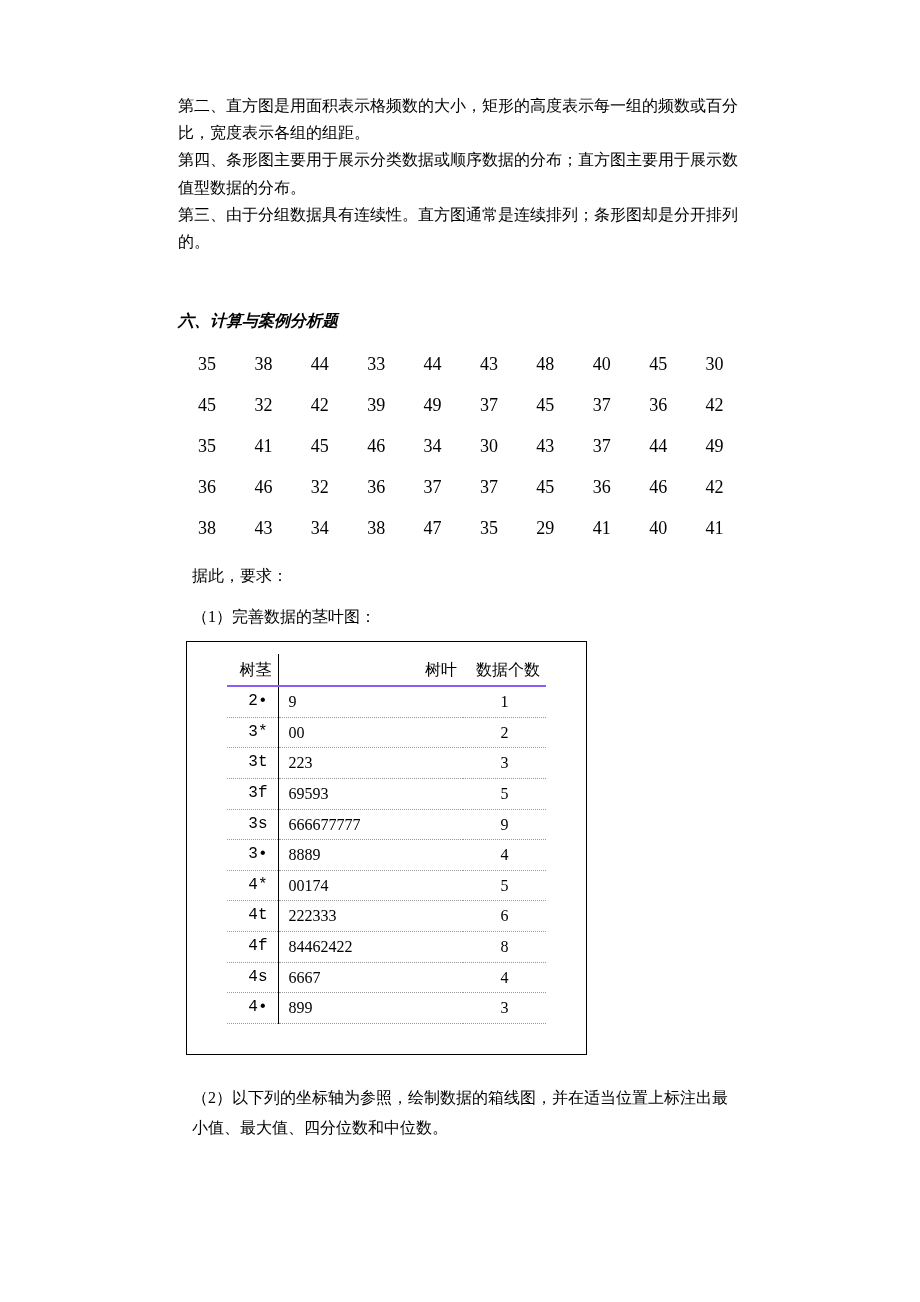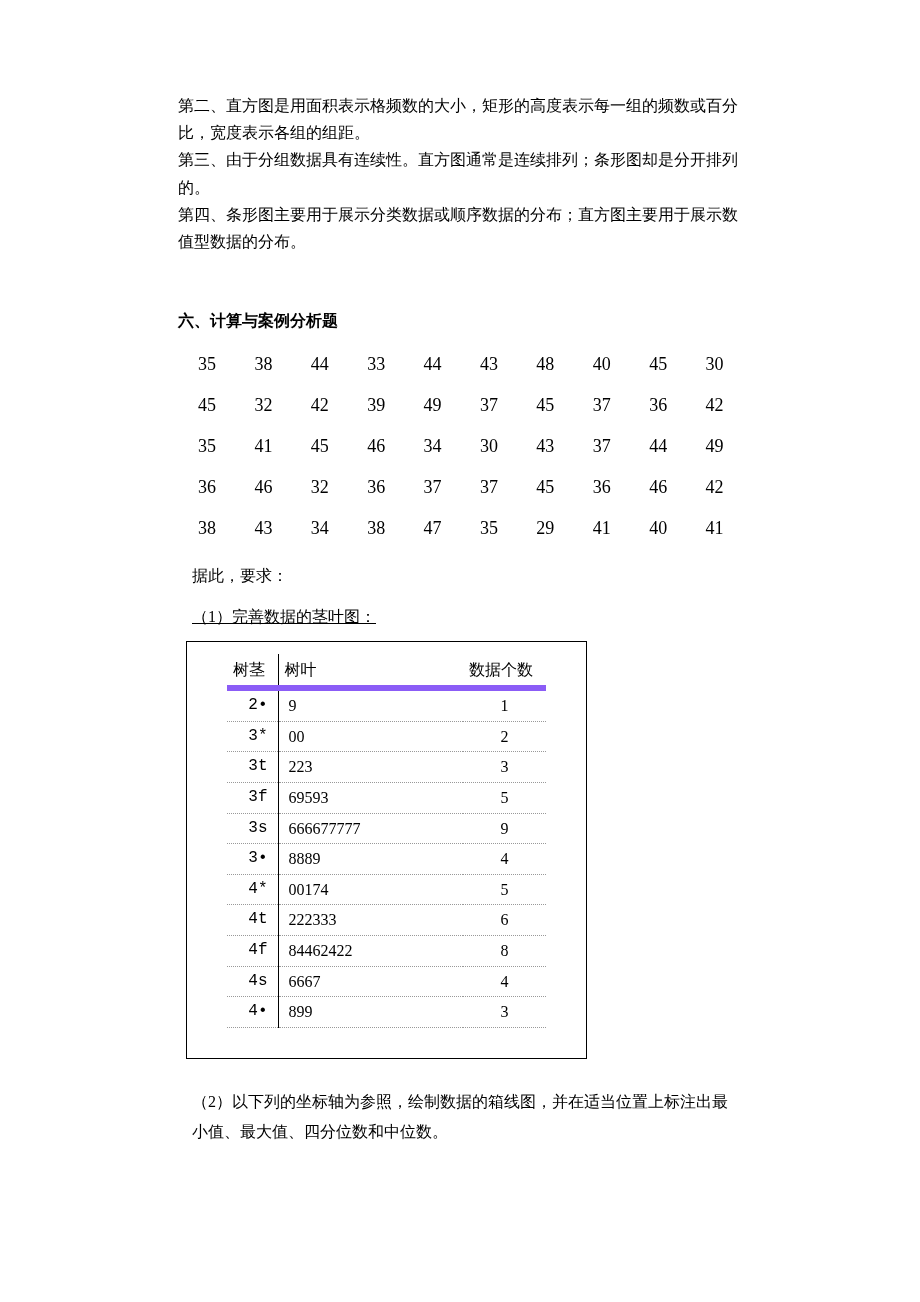--- a/index.html
+++ b/index.html
@@ -19,20 +19,21 @@
     margin: 12px auto;
   }
   .para {
     margin: 0;
     line-height: 1.7;
   }
   .section-title {
     font-weight: bold;
     margin-top: 52px;
     margin-bottom: 8px;
+    font-style: italic;
   }
   .question-line {
     margin-top: 4px;
     margin-bottom: 10px;
   }
   .data-table {
     border-collapse: collapse;
     width: 100%;
     margin-top: 10px;
     margin-bottom: 14px;
@@ -45,40 +46,39 @@
     padding-left: 20px;
   }
   .sub-prompt {
     margin-left: 14px;
     margin-top: 6px;
   }
   .sub-q {
     margin-left: 14px;
     margin-top: 14px;
     margin-bottom: 10px;
-    text-decoration: underline;
   }
   .stem-box {
     border: 1px solid #000000;
     margin-left: 8px;
     margin-right: 155px;
     padding: 12px 40px 30px 40px;
     margin-top: 8px;
   }
   .stem-table {
     border-collapse: collapse;
     width: 100%;
     font-family: "Times New Roman", "SimSun", serif;
     font-size: 16px;
   }
   .stem-table th {
     font-weight: normal;
-    text-align: left;
+    text-align: right;
     padding: 3px 6px;
-    border-bottom: 6px solid #8b5cf6;
+    border-bottom: 2px solid #8b5cf6;
     font-family: "SimSun", "Songti SC", serif;
   }
   .stem-table td {
     padding: 2px 6px;
     text-align: left;
     border-bottom: 1px dotted #999;
   }
   .stem-table td.stem {
     text-align: right;
     padding-right: 10px;
@@ -102,22 +102,22 @@
     margin-top: 28px;
     line-height: 1.9;
   }
 </style>
 </head>
 <body>
 
 <div class="page">
 
   <p class="para">第二、直方图是用面积表示格频数的大小，矩形的高度表示每一组的频数或百分比，宽度表示各组的组距。</p>
+  <p class="para">第四、条形图主要用于展示分类数据或顺序数据的分布；直方图主要用于展示数值型数据的分布。</p>
   <p class="para">第三、由于分组数据具有连续性。直方图通常是连续排列；条形图却是分开排列的。</p>
-  <p class="para">第四、条形图主要用于展示分类数据或顺序数据的分布；直方图主要用于展示数值型数据的分布。</p>
 
   <p class="para section-title">六、计算与案例分析题</p>
 
 
   <table class="data-table">
     <tbody id="data-grid-body">
         <tr>
           <td>35</td>
           <td>38</td>
           <td>44</td>

